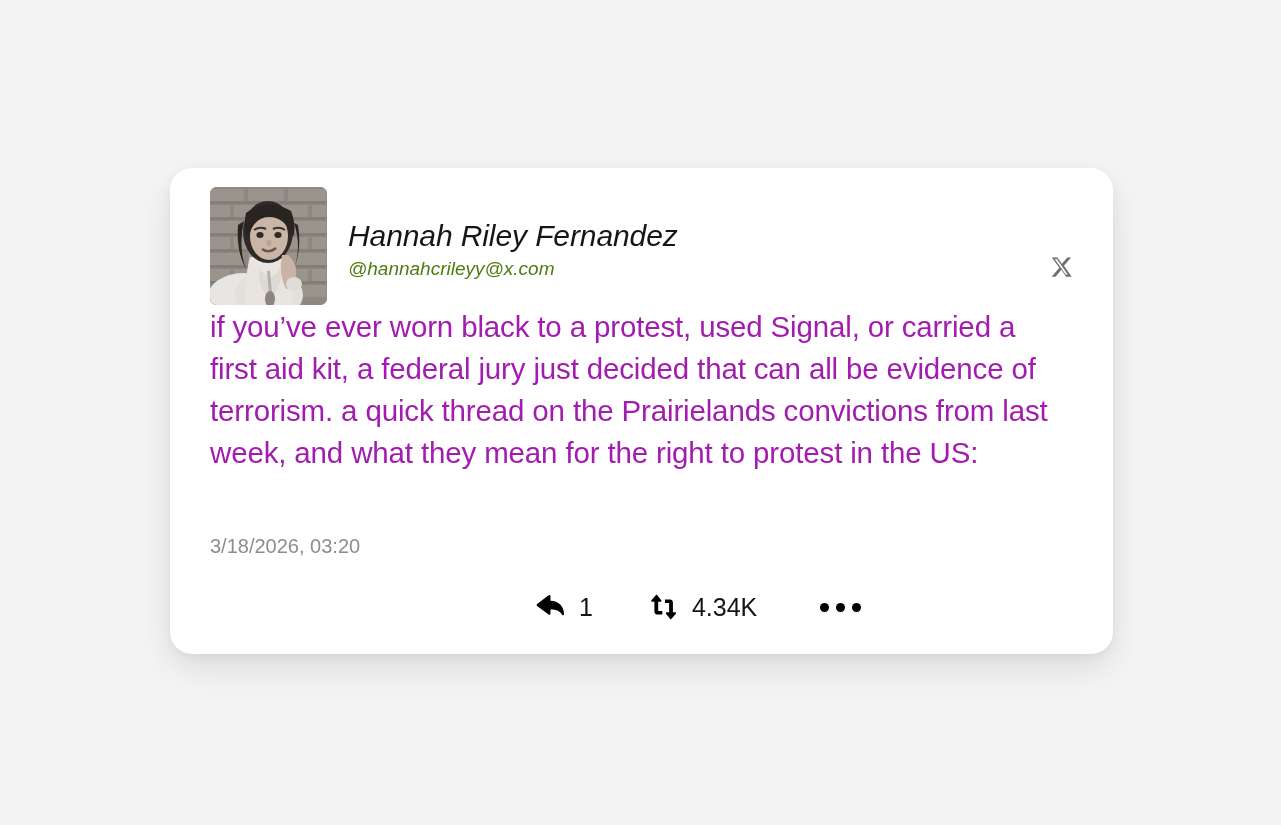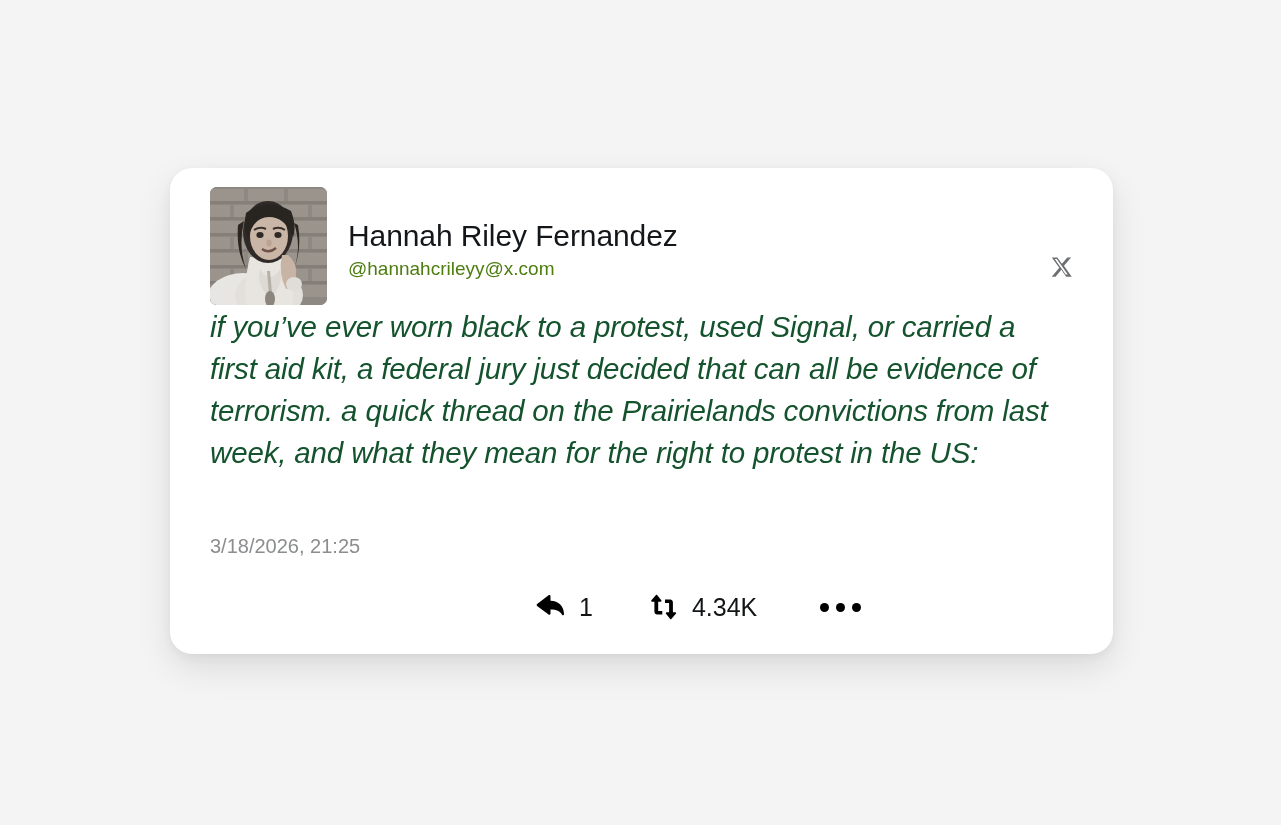--- a/index.html
+++ b/index.html
@@ -50,20 +50,21 @@
     overflow: hidden;
     background: #8d8782;
   }
   .avatar svg { display: block; width: 117px; height: 118px; }
 
   .identity {
     position: absolute;
     left: 138px;
     top: 31px;
     width: 560px;
+    font-style: italic;
   }
 
   .display-name {
     font-size: 30px;
     line-height: 36px;
     color: #14171a;
     letter-spacing: -0.1px;
     white-space: nowrap;
   }
 
@@ -86,25 +87,24 @@
   .x-logo svg { display: block; width: 26px; height: 26px; }
 
   
   .tweet-body {
     position: absolute;
     left: 40px;
     top: 138px;
     width: 850px;
     font-size: 29.5px;
     line-height: 42px;
-    color: #14532d;
+    color: #a21caf;
     letter-spacing: -0.15px;
     white-space: pre-wrap;
     word-break: normal;
-    font-style: italic;
   }
 
   
   .timestamp {
     position: absolute;
     left: 40px;
     top: 366px;
     font-size: 20px;
     line-height: 24px;
     color: #8b8d8f;
@@ -252,21 +252,21 @@
       <div class="x-logo">
         <svg viewBox="0 0 24 24" xmlns="http://www.w3.org/2000/svg" aria-hidden="true">
           <path fill="currentColor" d="M2.6 2.2h5.1l4.2 5.9 5-5.9h3.5l-6.6 7.7 7.2 10.1h-5.2l-4.4-6.3-5.4 6.3H2.5l7-8.2L2.6 2.2zm2.7 1.5 10.1 14.2h1.9L7.2 3.7H5.3z"></path>
         </svg>
       </div>
 
     </div>
 
     <div class="tweet-body">if you’ve ever worn black to a protest, used Signal, or carried a first aid kit, a federal jury just decided that can all be evidence of terrorism. a quick thread on the Prairielands convictions from last week, and what they mean for the right to protest in the US:</div>
 
-    <div class="timestamp">3/18/2026, 21:25</div>
+    <div class="timestamp">3/18/2026, 03:20</div>
 
     <div class="actions">
 
       <div class="action">
         <span class="glyph">
           <svg width="30" height="26" viewBox="0 0 30 26" xmlns="http://www.w3.org/2000/svg" aria-hidden="true">
             <path fill="currentColor" d="M12.6 1.2 1.1 9.9c-.6.5-.6 1.5 0 2l11.5 8.5c.8.6 1.9 0 1.9-1v-3.9c6.1.1 9.6 1.6 11.6 5.2.5.9 1.9.7 1.9-.4 0-8.3-5.4-13.1-13.5-13.5V2.2c0-1-1.1-1.6-1.9-1z"></path>
           </svg>
         </span>
         <span class="count">1</span>

